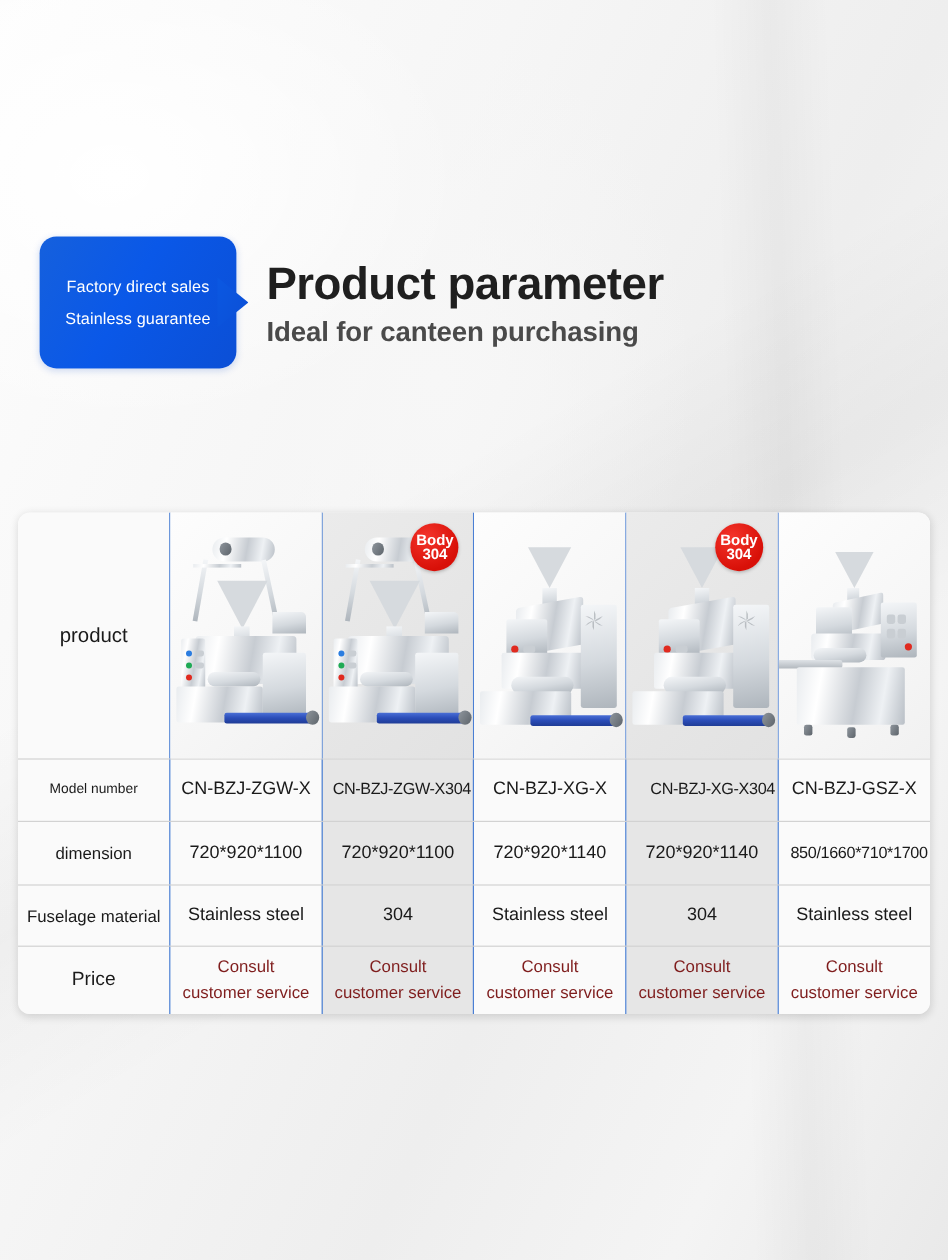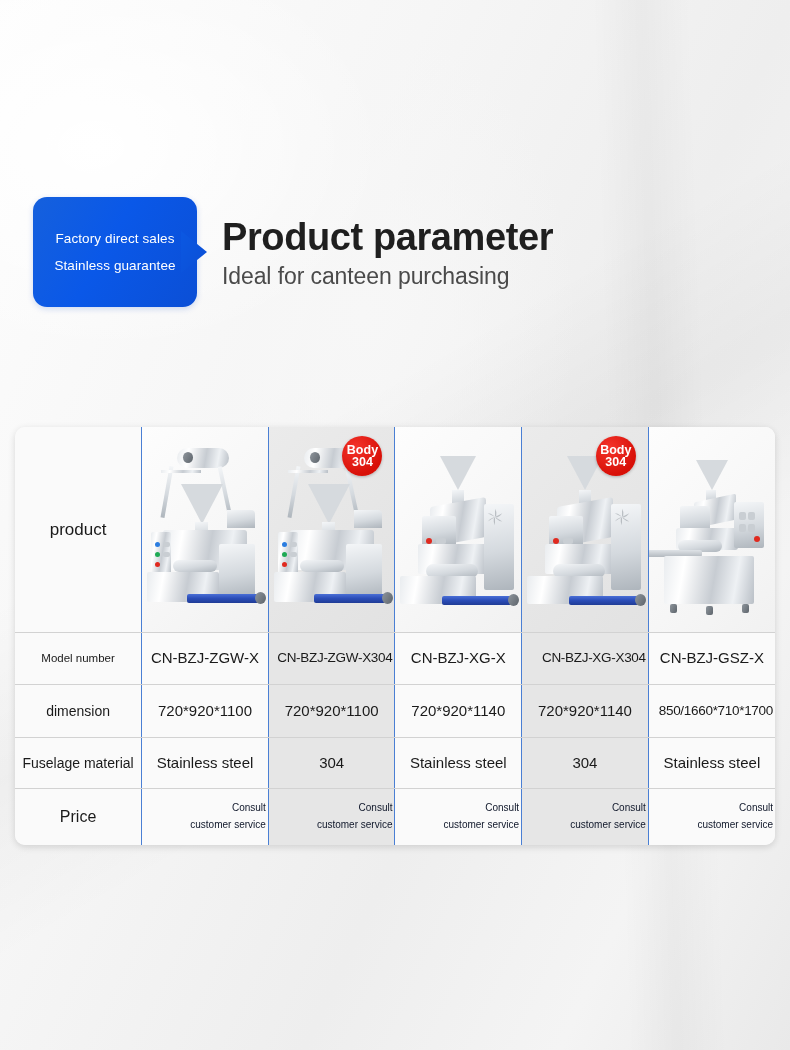--- a/index.html
+++ b/index.html
@@ -83,21 +83,21 @@
   .title-main {
     font-size: 38px;
     font-weight: bold;
     color: #1f1f1f;
     letter-spacing: -0.4px;
     line-height: 1.05;
   }
   .title-sub {
     margin-top: 6px;
     font-size: 23px;
-    font-weight: 400;
+    font-weight: 700;
     color: #4a4a4a;
     letter-spacing: -0.1px;
   }
 
   
   .table-wrap {
     position: absolute;
     left: 15px;
     top: 427px;
     width: 760px;
@@ -147,25 +147,24 @@
     background: linear-gradient(150deg, #1667e4 0%, #0a56e0 50%, #0b4ccd 100%);
     color: #ffffff;
     font-size: 17px;
     border-right: none;
     border-bottom: none;
   }
 
   .cell-val { font-size: 15px; line-height: 1.25; padding: 6px 2px; }
   .cell-val.tight { font-size: 13.5px; letter-spacing: -0.3px; text-align: right; }
   .price-val {
-    color: #0f172a;
-    font-size: 10px;
+    color: #7f1d1d;
+    font-size: 14px;
     line-height: 1.25;
     padding: 5px 2px;
-    text-align: right;
   }
 
   tr.r-model td:not(.rowlabel)  { height: 52px; }
   tr.r-dim   td:not(.rowlabel)  { height: 53px; }
   tr.r-volt  td:not(.rowlabel)  { height: 53px; }
   tr.r-prod  td:not(.rowlabel)  { height: 53px; }
   tr.r-spec  td:not(.rowlabel)  { height: 53px; }
   tr.r-mat   td:not(.rowlabel)  { height: 51px; }
   tr.r-price td:not(.rowlabel)  { height: 56px; }
 

